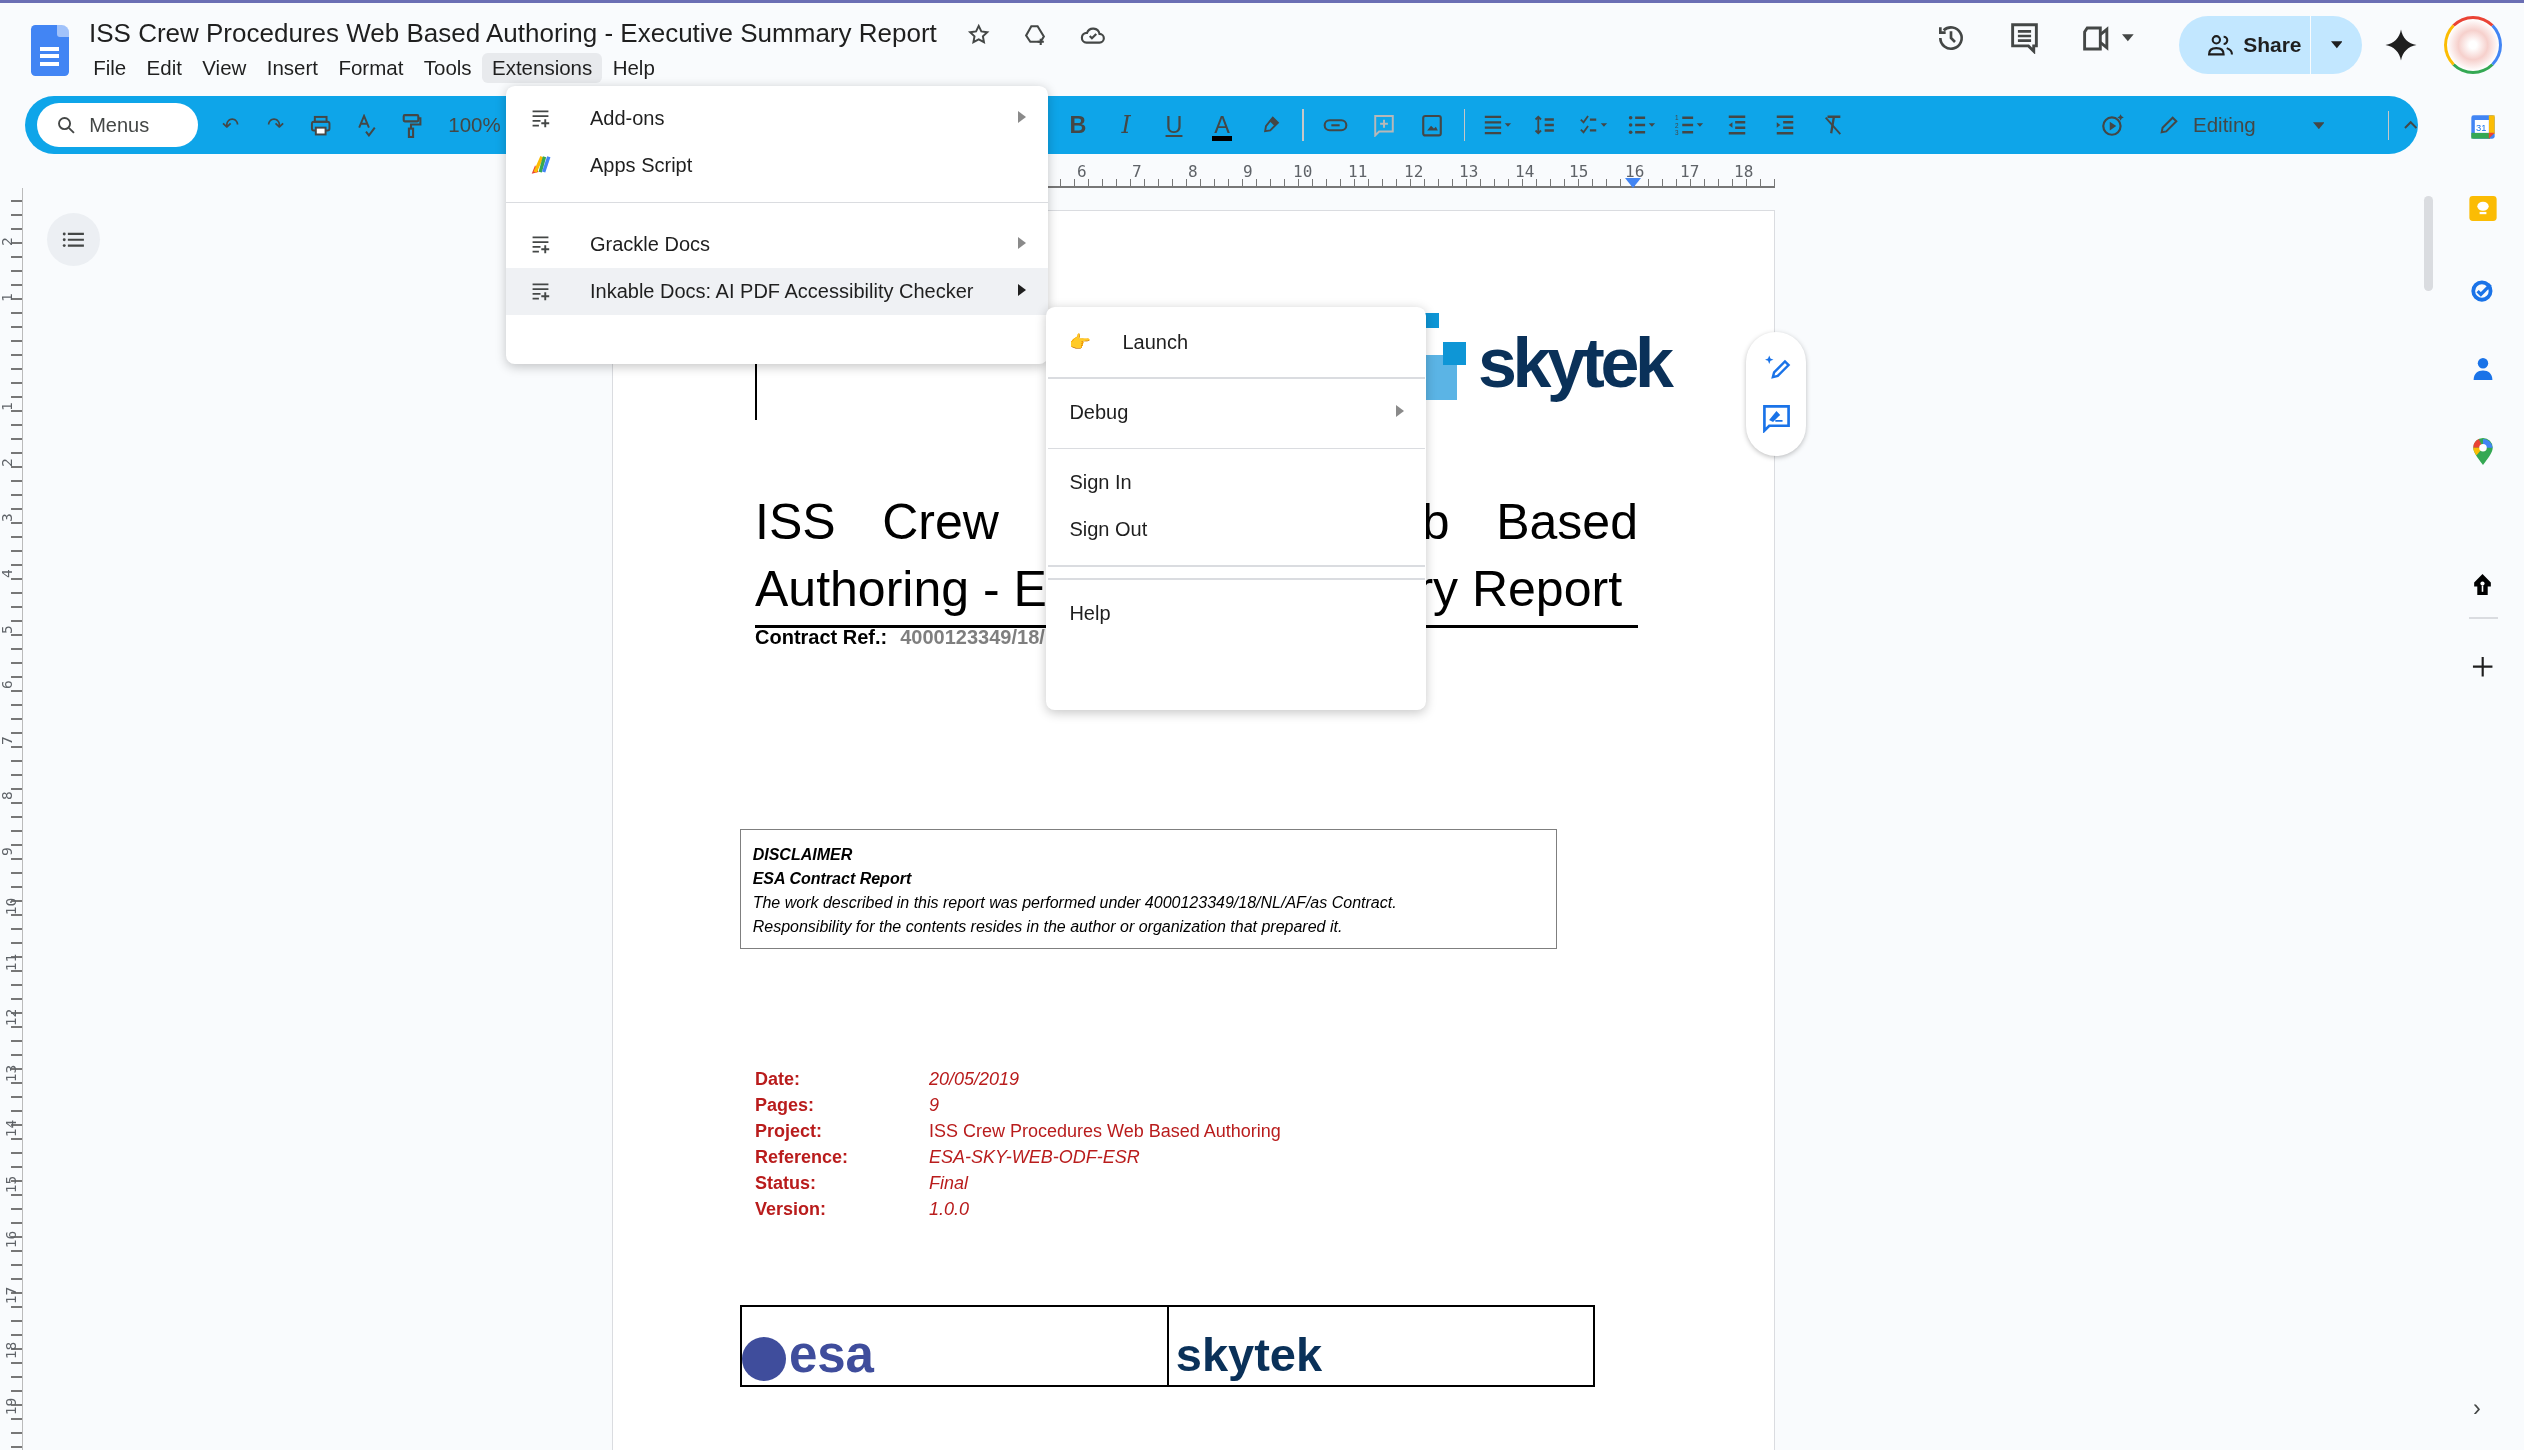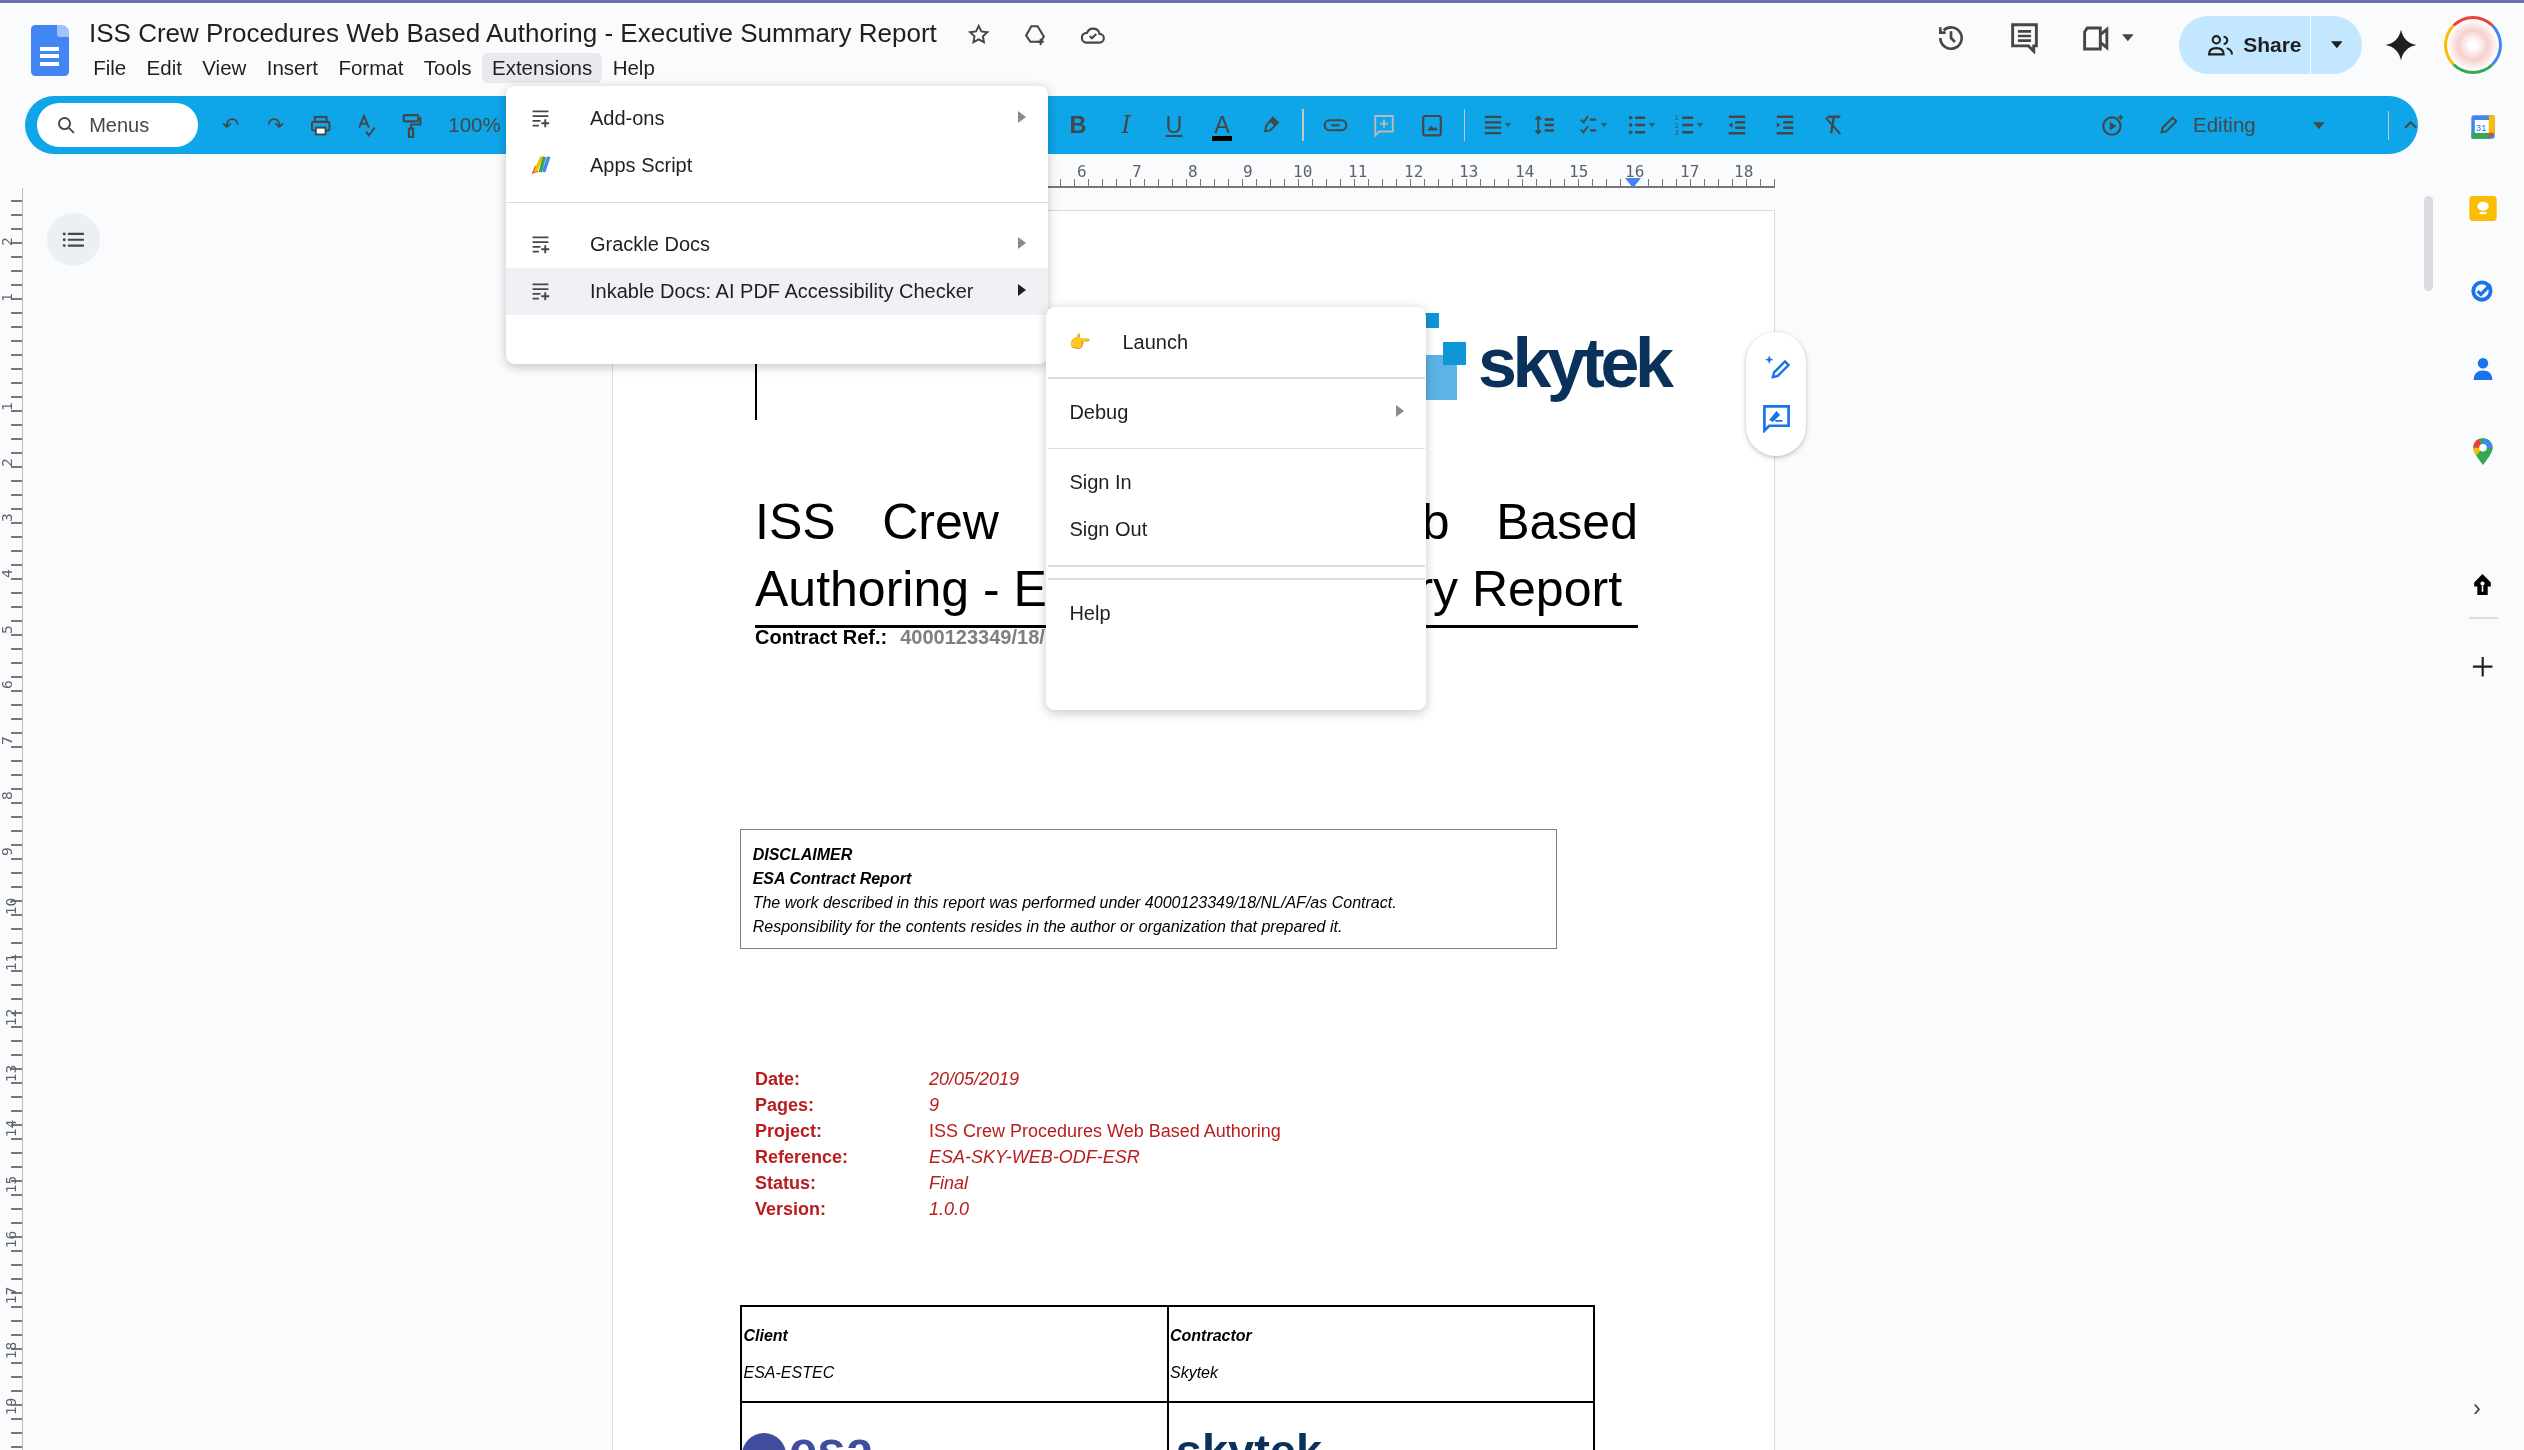--- a/index.html
+++ b/index.html
@@ -434,24 +434,20 @@
         <span class="v">Final</span>
       </div>
     <div class="row">
         <span class="k">Version:</span>
         <span class="v">1.0.0</span>
       </div>
   </div>
 
   <table class="cc-table">
     <tbody>
-        <tr>
-      <td><b>Client</b><br><span>ESA-ESTEC</span></td>
-      <td><b>Contractor</b><br><span>Skytek</span></td>
-    </tr>
     <tr>
       <td class="logo-cell">
             <span class="esa-logo">esa</span>
           </td>
       <td class="logo-cell">
             <span class="skytek-small">skytek</span>
           </td>
     </tr>
   </tbody>
     </table>

